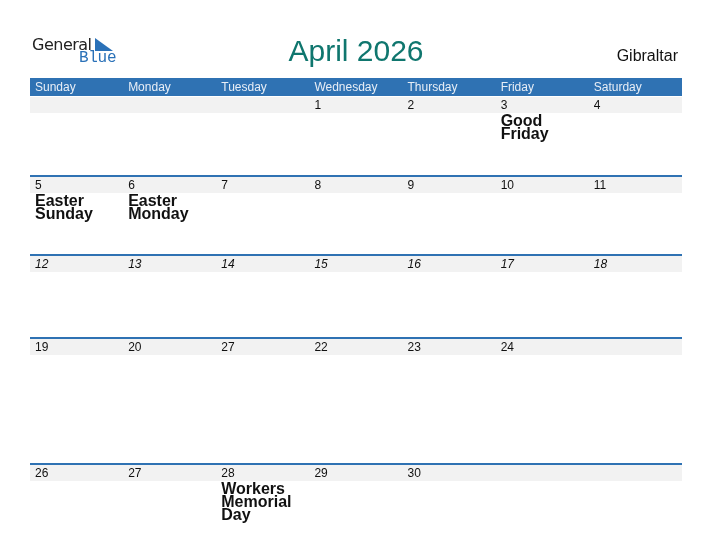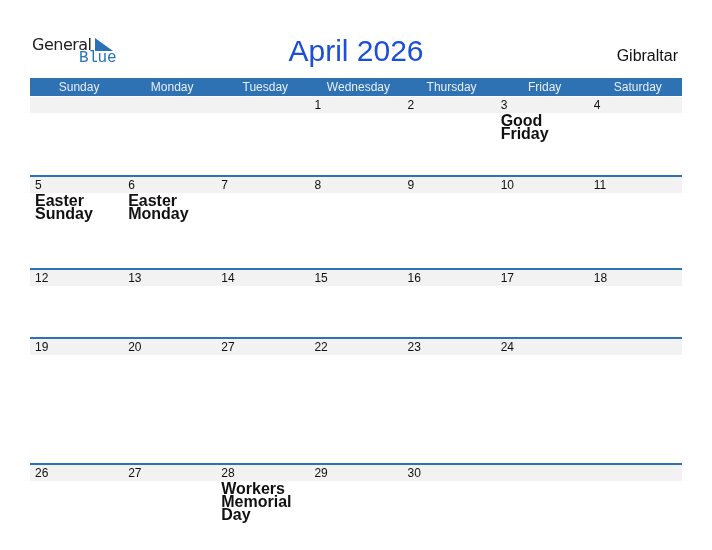--- a/index.html
+++ b/index.html
@@ -3,25 +3,25 @@
   <meta charset="utf-8">
   <style>
     html, body { margin: 0; padding: 0; background: #ffffff; }
     body { width: 712px; height: 550px; position: relative; overflow: hidden; font-family: "Liberation Sans", sans-serif; color: #111; }
 
     .logo { position: absolute; left: 32px; top: 35px; width: 90px; height: 36px; }
     .logo-general { position: absolute; left: 0; top: 0; font-family: "DejaVu Sans", sans-serif; font-size: 16px; color: #222; letter-spacing: -0.5px; }
     .logo-blue { position: absolute; left: 47px; top: 14px; font-family: Liberation Mono, monospace; font-size: 16px; color: #2a71b8; letter-spacing: -0.3px; }
     .logo-tri { position: absolute; left: 63px; top: 3px; width: 0; height: 0; border-left: 18px solid #2a71b8; border-top: 13px solid transparent; }
 
-    .title { position: absolute; left: 0; width: 712px; top: 34px; text-align: center; font-size: 30px; color: #1d4ed8; }
+    .title { position: absolute; left: 0; width: 712px; top: 34px; text-align: center; font-size: 30px; color: #0f766e; }
     .country { position: absolute; right: 34px; top: 47px; font-size: 16px; color: #111; }
 
     .header-row { position: absolute; left: 30px; top: 78px; width: 652px; height: 18px; background: #2f72b3; display: flex; }
-    .header-cell { width: 93.14px; color: #e8eef6; font-size: 12px; line-height: 18px; padding-left: 5px; box-sizing: border-box; text-align: center; }
+    .header-cell { width: 93.14px; color: #e8eef6; font-size: 12px; line-height: 18px; padding-left: 5px; box-sizing: border-box; }
 
     .week { position: absolute; left: 30px; width: 652px; height: 81px; }
     .week.bordered { border-top: 2px solid #2f72b3; }
     .week .num-band { position: absolute; left: 0; top: 0; width: 652px; height: 16px; background: #f2f2f2; }
     .week .cells { position: absolute; left: 0; top: 0; width: 652px; display: flex; }
     .cell { width: 93.14px; box-sizing: border-box; padding-left: 5px; position: relative; }
     .day-num { font-size: 12px; line-height: 16px; height: 16px; color: #111; }
     .holiday { font-size: 16px; line-height: 13px; color: #111; margin-top: 1px; width: 88px; font-weight: bold; }
   </style>
 </head>
@@ -106,21 +106,21 @@
         <div class="cell">
           <div class="day-num">10</div>
           <div class="holiday"></div>
         </div>
         <div class="cell">
           <div class="day-num">11</div>
           <div class="holiday"></div>
         </div>
       </div>
     </div>
-    <div class="week bordered" style="top: 268px;">
+    <div class="week bordered" style="top: 254px; font-style: italic;">
       <div class="num-band"></div>
       <div class="cells">
         <div class="cell">
           <div class="day-num">12</div>
           <div class="holiday"></div>
         </div>
         <div class="cell">
           <div class="day-num">13</div>
           <div class="holiday"></div>
         </div>

